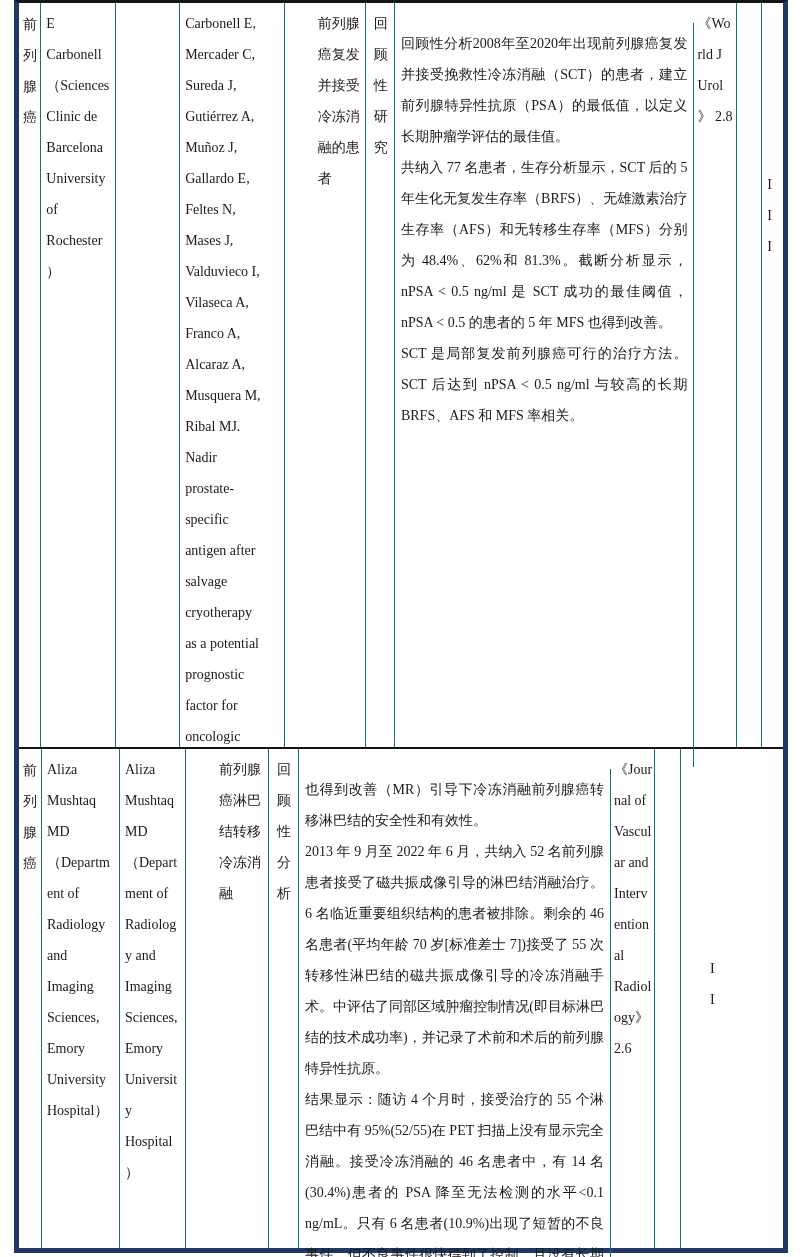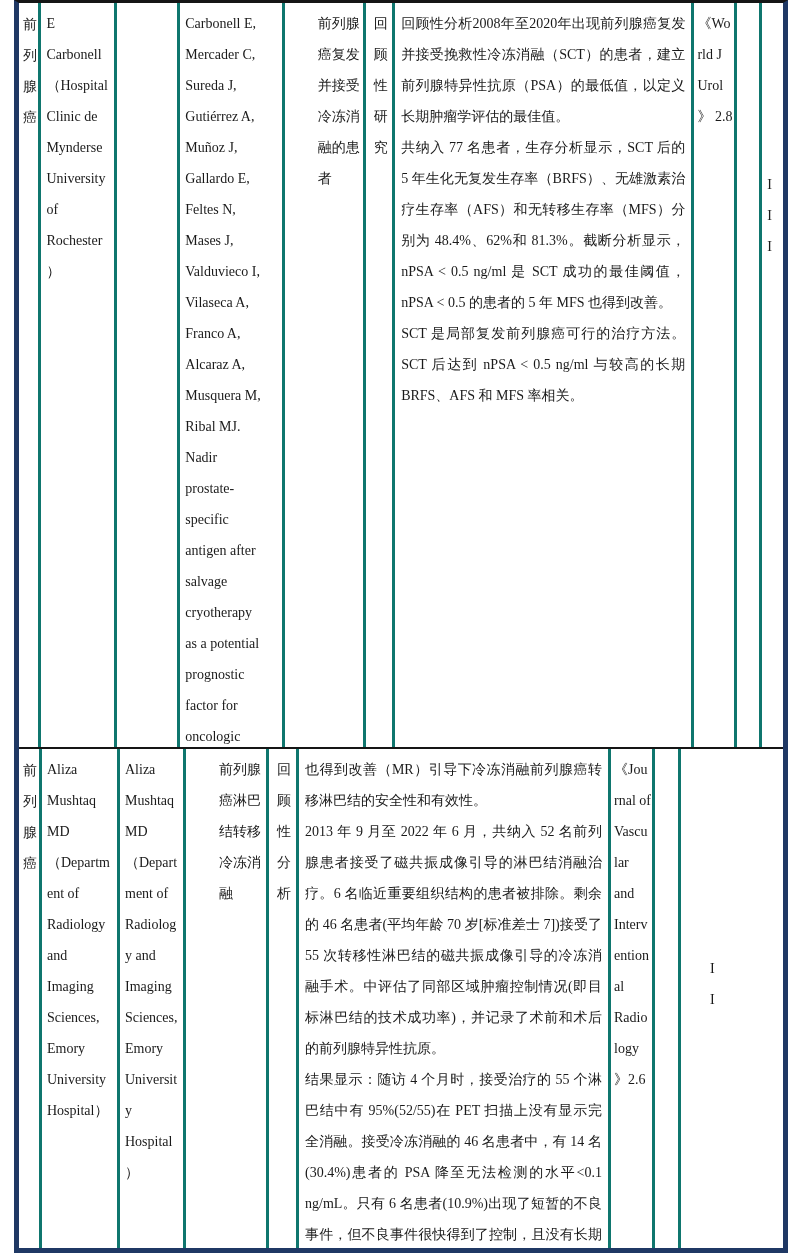--- a/index.html
+++ b/index.html
@@ -16,48 +16,48 @@
     border-right:5px solid #1f3864;
     border-bottom:5px solid #1f3864;
     border-top:3px solid #151515;
     background:#ffffff;
   }
   .t-row { display:flex; width:100%; }
   .t-row.r1 { height:746px; border-bottom:2px solid #151515; }
   .t-row.r2 { height:499px; }
   .cell {
     height:100%;
-    border-right:3px solid #0f766e;
+    border-right:1px solid #0f766e;
     font-size:14px; line-height:31px;
     overflow:hidden;
     padding:5px 4px 0 5px;
   }
   .cell:last-child { border-right:none; }
   .w1 { width:23px;  padding:6px 2px 0 4px; }
   .w2 { width:78px;  overflow-wrap:anywhere; }
   .w3 { width:66px;  overflow-wrap:anywhere; }
   .w4 { width:108px; overflow-wrap:anywhere; padding:5px 18px 0 5px; }
   .w5 { width:56px;  padding:5px 3px 0 6px;margin-left:27px; }
   .w6 { width:30px;  padding:5px 2px 0 8px; }
-  .w7 { width:312px; padding:5px 6px 0 6px; text-align:justify; }
+  .w7 { width:312px; padding:5px 6px 0 6px; text-align:justify;margin-top:20px; }
   .w8 { width:44px;  overflow-wrap:anywhere; padding:5px 1px 0 3px; }
   .w9 { width:26px; }
   .w10{ width:21px;  word-break:break-all; padding-right:12px; padding-left:5px; }
   .r1 .w10 { padding-top:166px; }
   .r2 .w10 { padding-top:204px;margin-left:24px; }
   .para { margin:0; text-align:justify; }
 </style>
 </head>
 <body>
 
 <div class="lit-table">
 
   <div class="t-row r1">
     <div class="cell w1">前列腺癌</div>
-    <div class="cell w2">E Carbonell （Hospital Clinic de Mynderse University of Rochester）</div>
+    <div class="cell w2">E Carbonell （Sciences Clinic de Barcelona University of Rochester）</div>
     <div class="cell w3"></div>
     <div class="cell w4">Carbonell E, Mercader C, Sureda J, Gutiérrez A, Muñoz J, Gallardo E, Feltes N, Mases J, Valduvieco I, Vilaseca A, Franco A, Alcaraz A, Musquera M, Ribal MJ. Nadir prostate-specific antigen after salvage cryotherapy as a potential prognostic factor for oncologic outcomes. World J Urol. 2024 Mar 13;42(1):133.</div>
     <div class="cell w5">前列腺癌复发并接受冷冻消融的患者</div>
     <div class="cell w6">回顾性研究</div>
     <div class="cell w7">
       <p class="para">回顾性分析2008年至2020年出现前列腺癌复发并接受挽救性冷冻消融（SCT）的患者，建立前列腺特异性抗原（PSA）的最低值，以定义长期肿瘤学评估的最佳值。</p>
       <p class="para">共纳入 77 名患者，生存分析显示，SCT 后的 5 年生化无复发生存率（BRFS）、无雄激素治疗生存率（AFS）和无转移生存率（MFS）分别为 48.4%、62%和 81.3%。截断分析显示，nPSA &lt; 0.5 ng/ml 是 SCT 成功的最佳阈值，nPSA &lt; 0.5 的患者的 5 年 MFS 也得到改善。</p>
       <p class="para">SCT 是局部复发前列腺癌可行的治疗方法。SCT 后达到 nPSA &lt; 0.5 ng/ml 与较高的长期 BRFS、AFS 和 MFS 率相关。</p>
     </div>
     <div class="cell w8">《World J Urol》 2.8</div>

